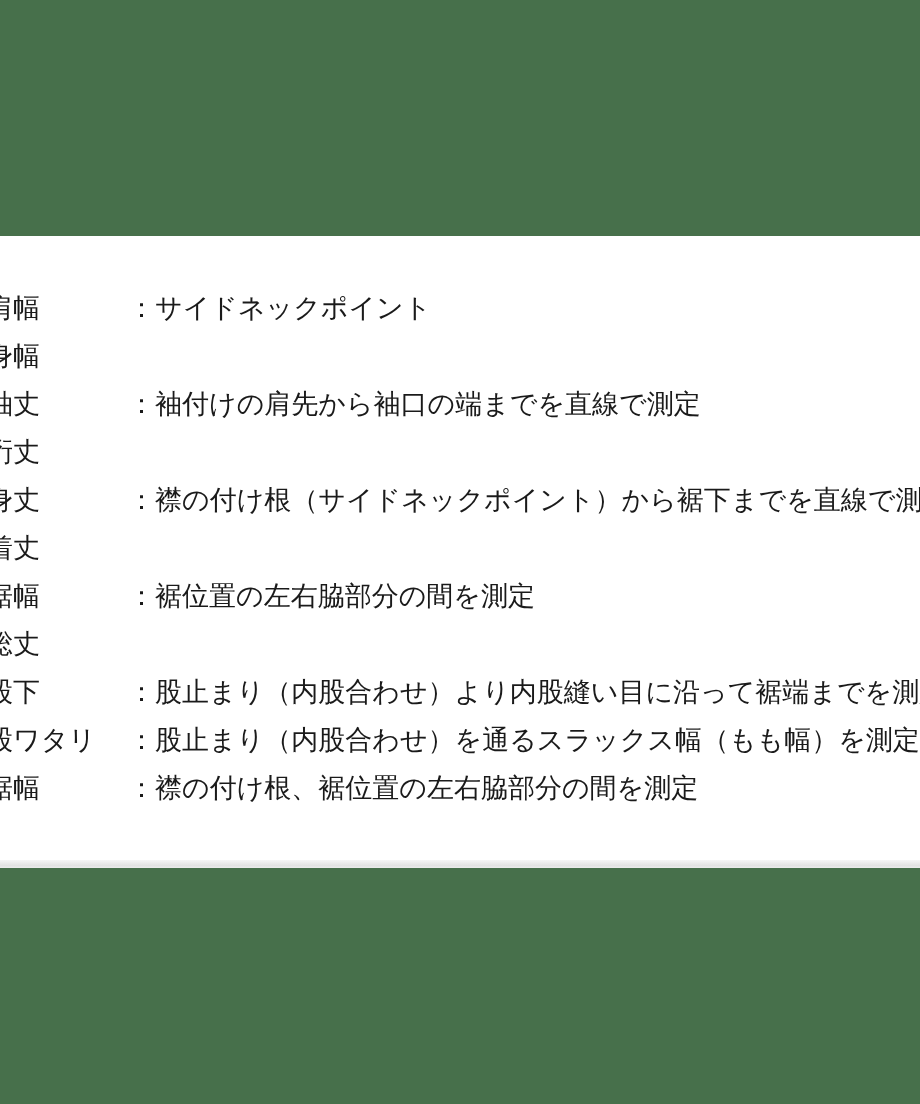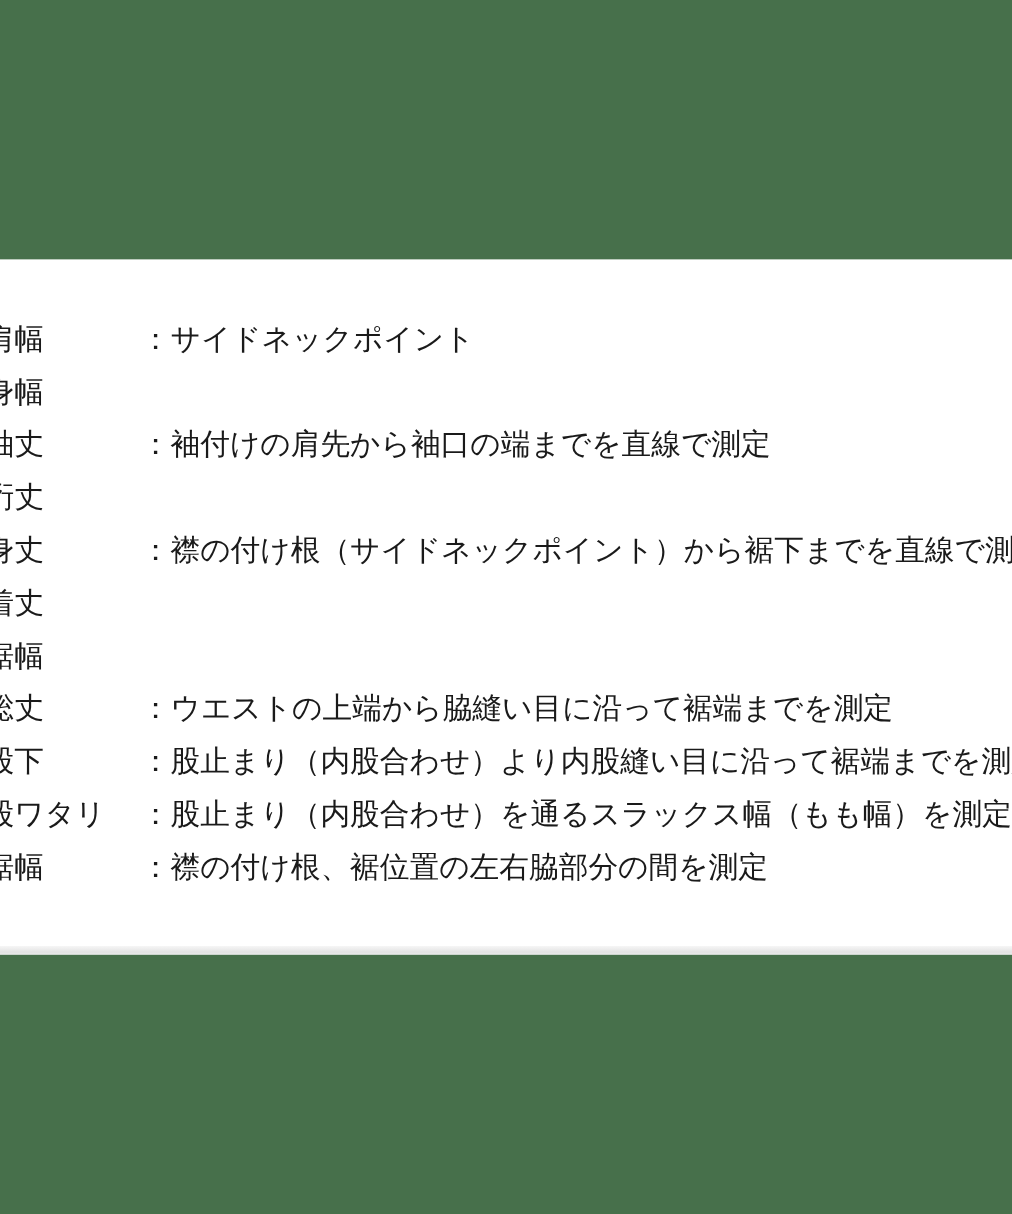--- a/index.html
+++ b/index.html
@@ -91,25 +91,25 @@
         <span class="measurement-label">身丈</span>
         <span class="measurement-def">：襟の付け根（サイドネックポイント）から裾下までを直線で測定</span>
       </div>
 
       <div class="measurement-row">
         <span class="measurement-label">着丈</span>
       </div>
 
       <div class="measurement-row">
         <span class="measurement-label">裾幅</span>
+        <span class="measurement-def">：裾位置の左右脇部分の間を測定</span>
       </div>
 
       <div class="measurement-row">
         <span class="measurement-label">総丈</span>
-        <span class="measurement-def">：ウエストの上端から脇縫い目に沿って裾端までを測定</span>
       </div>
 
       <div class="measurement-row">
         <span class="measurement-label">股下</span>
         <span class="measurement-def">：股止まり（内股合わせ）より内股縫い目に沿って裾端までを測定</span>
       </div>
 
       <div class="measurement-row">
         <span class="measurement-label">股ワタリ</span>
         <span class="measurement-def">：股止まり（内股合わせ）を通るスラックス幅（もも幅）を測定</span>

